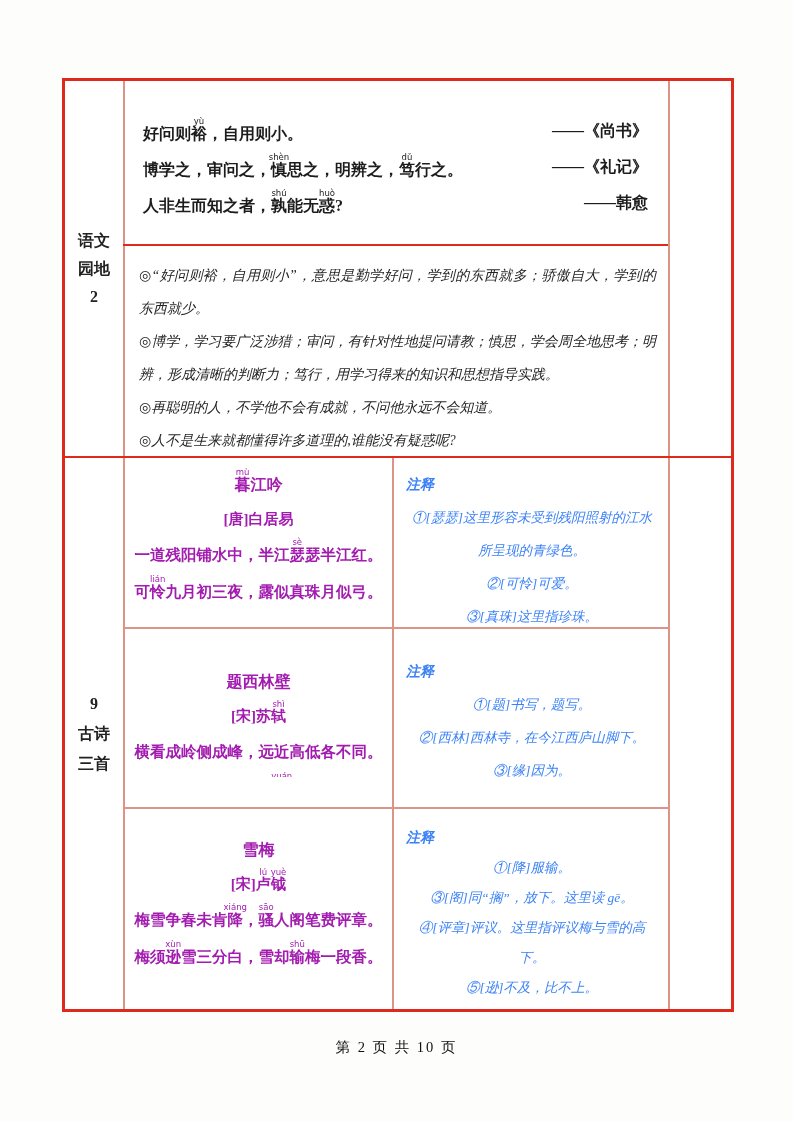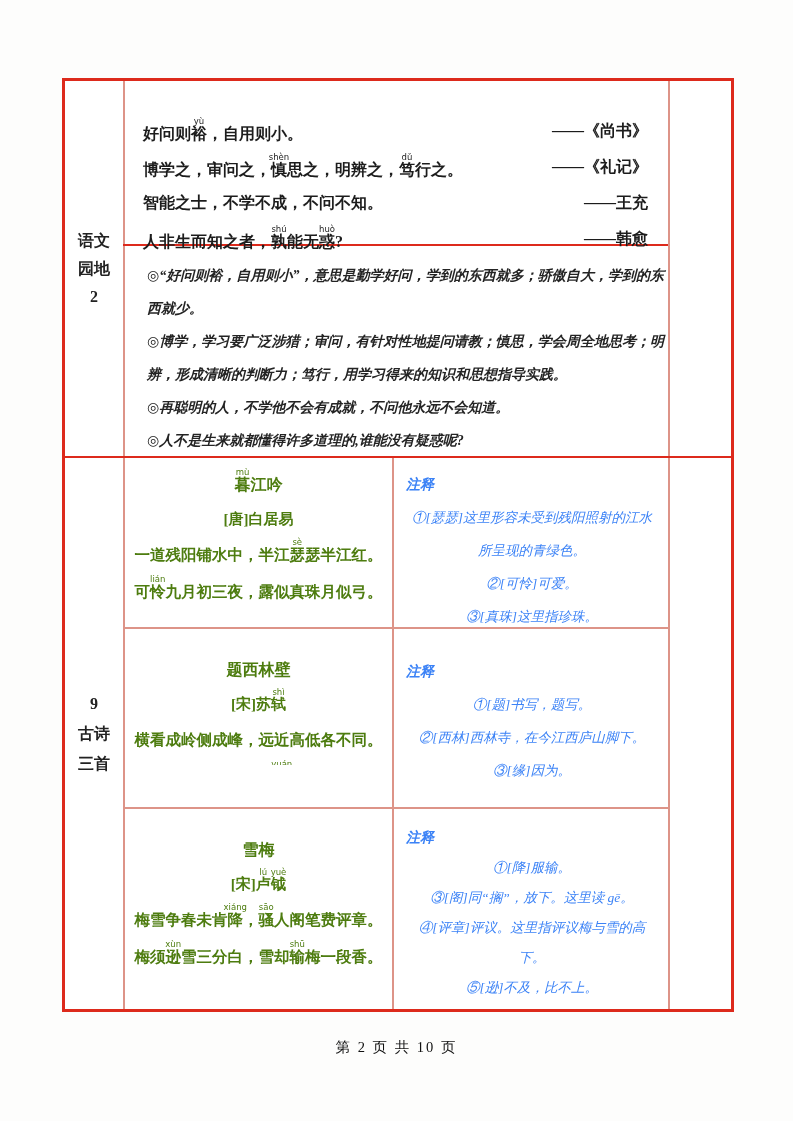--- a/index.html
+++ b/index.html
@@ -36,21 +36,21 @@
   .q-src{font-weight:bold;}
   
   .expl-cell{padding:13px 12px 0 14px;}
   .expl-cell p{
     margin:0;font-size:14px;line-height:33px;text-align:justify;
     font-style:italic;color:#242424;
   }
   
   .poem-cell{
     display:flex;flex-direction:column;align-items:center;
-    font-weight:bold;color:#4d7c0f;
+    font-weight:bold;color:#a21caf;
   }
   .poem-title{font-size:16px;line-height:34px;height:34px;}
   .poem-author{font-size:15px;line-height:34px;height:34px;}
   .poem-line{font-size:15.5px;line-height:37px;height:37px;white-space:nowrap;}
   .pad-sm{padding-top:10px;}
   .pad-md{padding-top:24px;}
   
   .notes-cell{padding:10px 10px 0 12px;font-style:italic;color:#3b82f6;}
   .notes-title{font-size:14px;font-weight:bold;}
   .note-item{font-size:13.5px;text-align:center;}
@@ -99,30 +99,26 @@
     <div class="cell quotes-cell" style="left:60px;top:0;width:543px;height:163px;margin-top:18px;">
       <div class="q-row">
         <span class="q-text">好问则<ruby>裕<rt>yù</rt></ruby>，自用则小。</span>
         <span class="q-src">——《尚书》</span>
       </div>
       <div class="q-row">
         <span class="q-text">博学之，审问之，<ruby>慎<rt>shèn</rt></ruby>思之，明辨之，<ruby>笃<rt>dǔ</rt></ruby>行之。</span>
         <span class="q-src">——《礼记》</span>
       </div>
       <div class="q-row">
-        <span class="q-text">智能之士，不学不成，不问不知。</span>
-        <span class="q-src">——王充</span>
-      </div>
-      <div class="q-row">
         <span class="q-text">人非生而知之者，<ruby>孰<rt>shú</rt></ruby>能无<ruby>惑<rt>huò</rt></ruby>?</span>
         <span class="q-src">——韩愈</span>
       </div>
     </div>
 
-    <div class="cell expl-cell" style="left:68px;top:165px;width:543px;height:271px;font-weight:bold;">
+    <div class="cell expl-cell" style="left:60px;top:165px;width:543px;height:271px;">
       <p>◎“好问则裕，自用则小”，意思是勤学好问，学到的东西就多；骄傲自大，学到的东西就少。</p>
       <p>◎博学，学习要广泛涉猎；审问，有针对性地提问请教；慎思，学会周全地思考；明辨，形成清晰的判断力；笃行，用学习得来的知识和思想指导实践。</p>
       <p>◎再聪明的人，不学他不会有成就，不问他永远不会知道。</p>
       <p>◎人不是生来就都懂得许多道理的,谁能没有疑惑呢?</p>
     </div>
 
     <div class="cell label-cell" style="left:0;top:377px;width:58px;height:551px;line-height:30px;">
       <div>9</div>
       <div>古诗</div>
       <div>三首</div>
@@ -134,21 +130,21 @@
       <div class="poem-line">一道残阳铺水中，半江<ruby>瑟<rt>sè</rt></ruby>瑟半江红。</div>
       <div class="poem-line">可<ruby>怜<rt>lián</rt></ruby>九月初三夜，露似真珠月似弓。</div>
     </div>
     <div class="cell notes-cell lh-34" style="left:329px;top:377px;width:274px;height:169px;">
       <div class="notes-title">注释</div>
       <div class="note-item">①[瑟瑟]这里形容未受到残阳照射的江水所呈现的青绿色。</div>
       <div class="note-item">②[可怜]可爱。</div>
       <div class="note-item">③[真珠]这里指珍珠。</div>
     </div>
 
-    <div class="cell poem-cell pad-md" style="left:60px;top:548px;width:267px;height:136px;">
+    <div class="cell poem-cell pad-md" style="left:60px;top:560px;width:267px;height:136px;">
       <div class="poem-title">题西林壁</div>
       <div class="poem-author">[宋]苏<ruby>轼<rt>shì</rt></ruby></div>
       <div class="poem-line">横看成岭侧成峰，远近高低各不同。</div>
       <div class="poem-line">不识庐山真面目，只<ruby>缘<rt>yuán</rt></ruby>身在此山中。</div>
     </div>
     <div class="cell notes-cell lh-34" style="left:329px;top:548px;width:274px;height:178px;padding-top:26px;">
       <div class="notes-title">注释</div>
       <div class="note-item">①[题]书写，题写。</div>
       <div class="note-item">②[西林]西林寺，在今江西庐山脚下。</div>
       <div class="note-item">③[缘]因为。</div>

